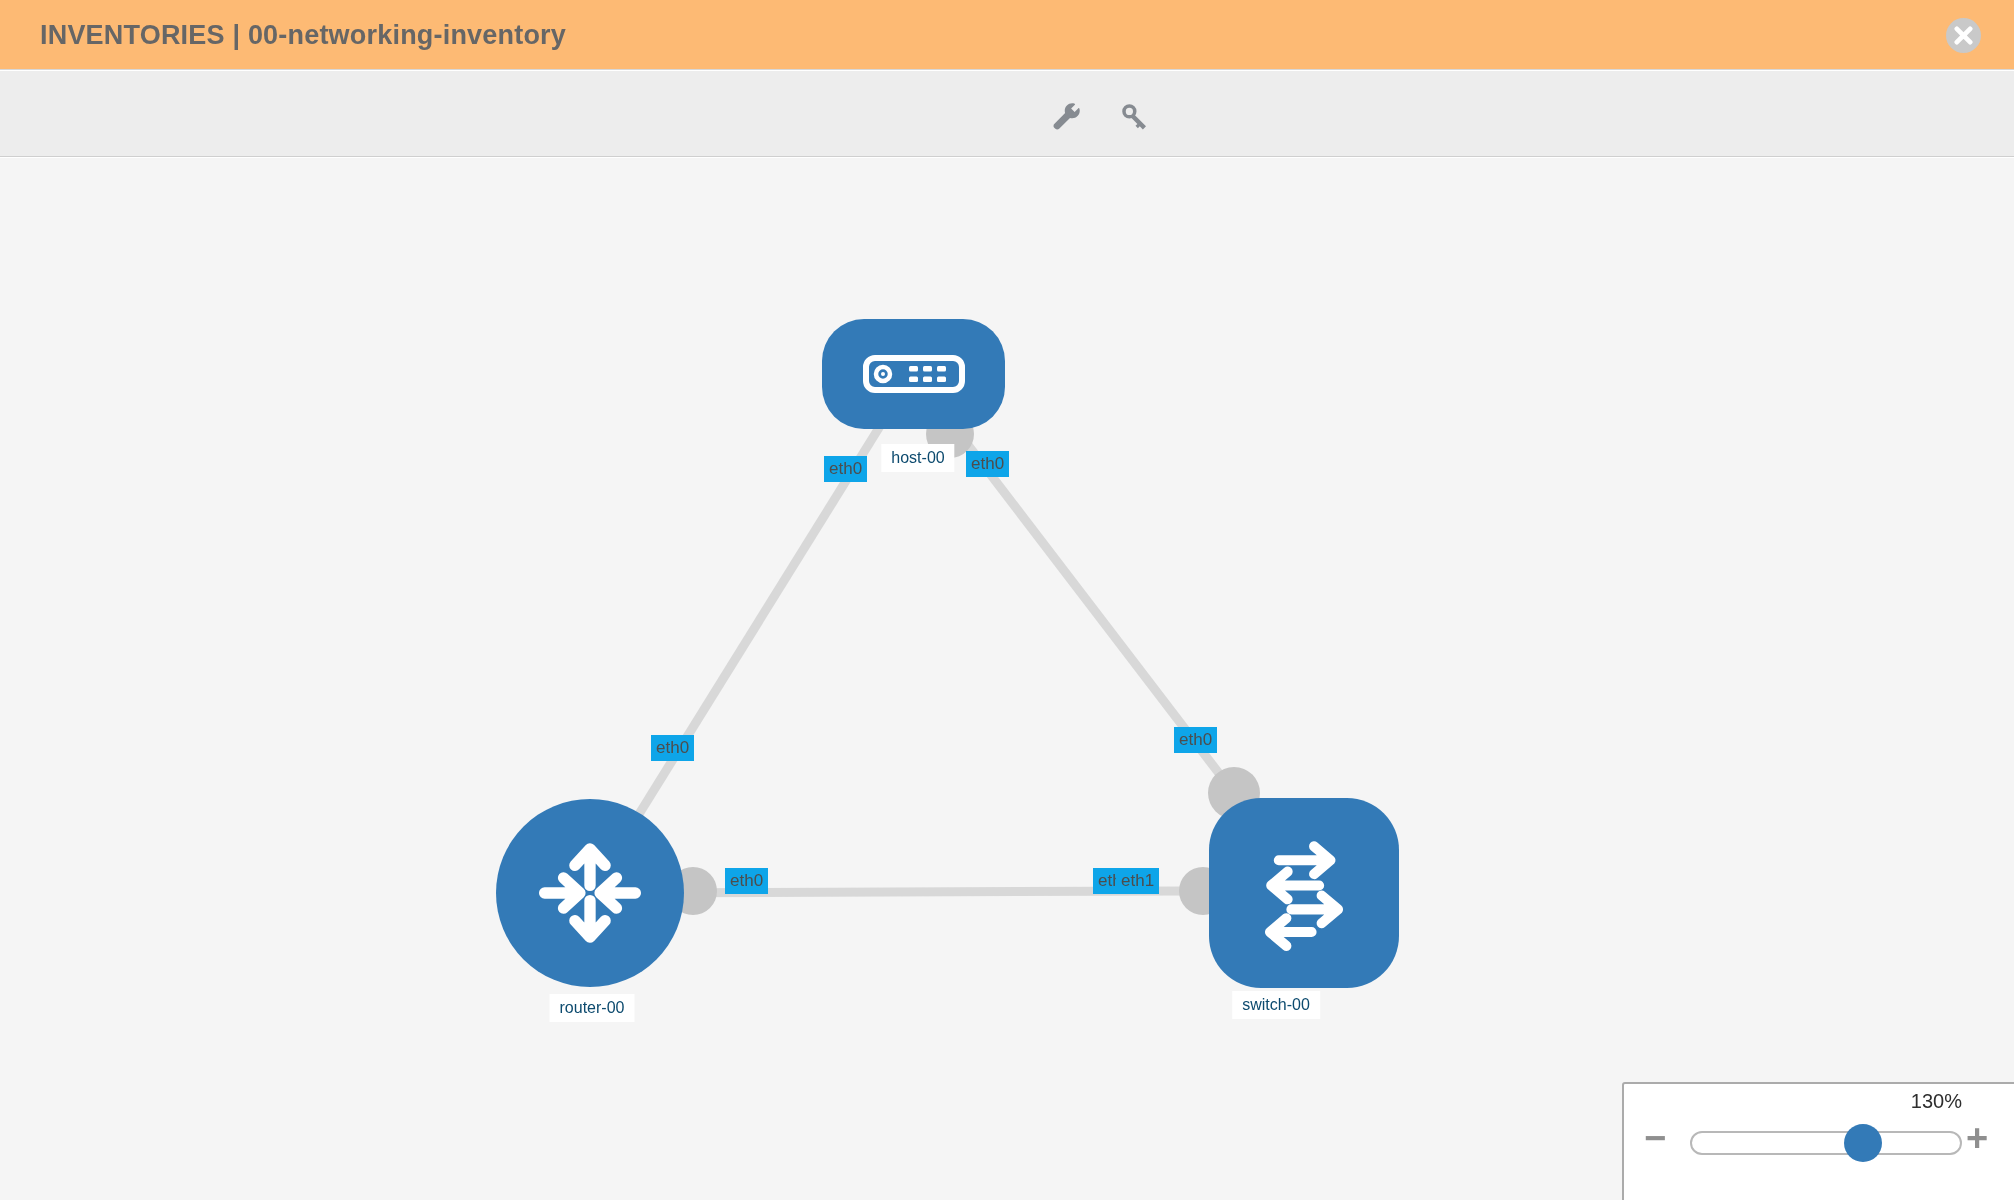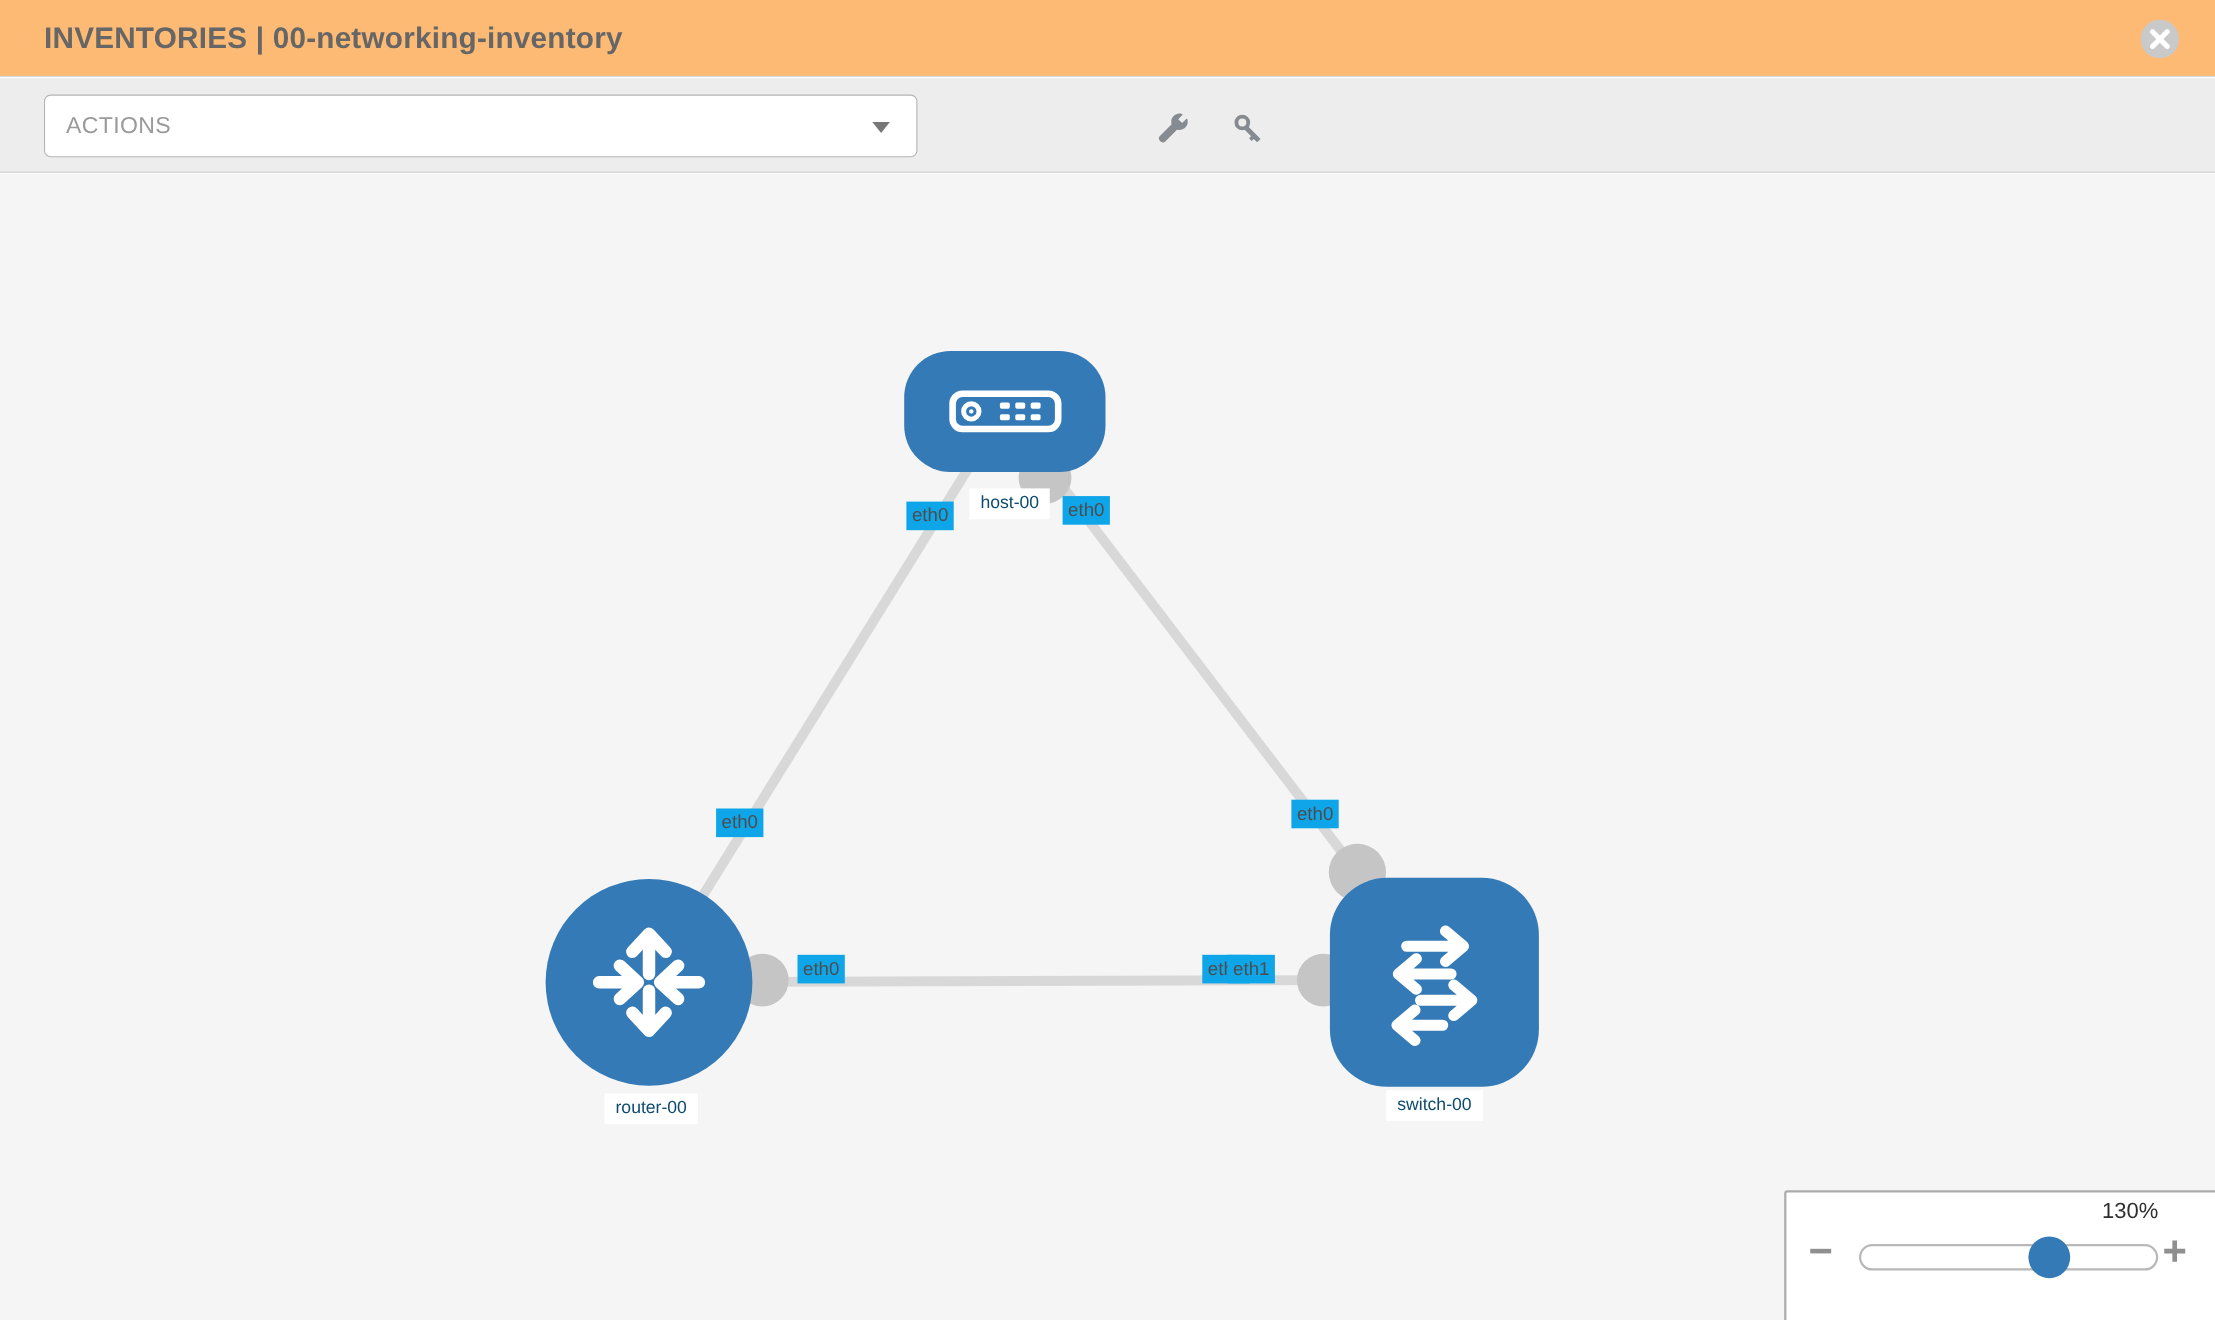--- a/index.html
+++ b/index.html
@@ -99,24 +99,20 @@
 <div class="header">
   <div class="header-title">INVENTORIES | 00-networking-inventory</div>
   <div class="close-btn">
     <svg width="19" height="19" viewBox="0 0 20 20">
       <path d="M3 3 L17 17 M17 3 L3 17" stroke="#ffffff" stroke-width="5" stroke-linecap="round" fill="none"></path>
     </svg>
   </div>
 </div>
 
 <div class="toolbar">
-  <div class="dropdown" style="left:40px; width:794px;">
-    <span class="dropdown-label">ACTIONS</span>
-    <span class="caret"></span>
-  </div>
 
   <div class="tool-icon" style="left:1048px;">
     <svg width="30" height="30" viewBox="0 0 24 24">
       <path fill="#868b91" d="M22.7 5.2c0-.4-.5-.6-.8-.3l-3 3-2.8-2.8 3-3c.3-.3.1-.8-.3-.8C18.3 1.1 17.6 1 17 1c-3.3 0-6 2.7-6 6 0 .6.1 1.2.3 1.8L2.6 17.5c-.8.8-.8 2.2 0 3l.9.9c.8.8 2.2.8 3 0l8.7-8.7c.6.2 1.2.3 1.8.3 3.3 0 6-2.7 6-6 0-.6-.1-1.2-.3-1.8z"></path>
     </svg>
   </div>
   <div class="tool-icon" style="left:1117px;">
     <svg width="30" height="30" viewBox="0 0 24 24">
       <circle cx="7.5" cy="7.5" r="4.3" fill="none" stroke="#868b91" stroke-width="2.8"></circle>
       <path fill="#868b91" d="M10.4 9.0 L20.8 19.4 L18.3 21.9 L15.8 19.4 L14.3 20.9 L12.4 19.0 L13.9 17.5 L9.0 12.6 Z"></path>
@@ -168,21 +164,21 @@
         <path d="M30 24 H68 M58 13 L71 24 L58 35"></path>
         <path d="M62 44 H27 M37 33 L24 44 L37 55"></path>
         <path d="M40 63 H74 M64 52 L77 63 L64 74"></path>
         <path d="M56 81 H26 M36 70 L23 81 L36 92"></path>
       </g>
     </svg>
   </div>
 
   <div class="node-label" style="left:918px; top:286px;">host-00</div>
   <div class="node-label" style="left:592px; top:836px;">router-00</div>
-  <div class="node-label" style="left:1304px; top:833px;">switch-00</div>
+  <div class="node-label" style="left:1276px; top:833px;">switch-00</div>
 
   <div class="iface-label" style="left:824px;  top:298px;">eth0</div>
   <div class="iface-label" style="left:966px;  top:293px;">eth0</div>
   <div class="iface-label" style="left:651px;  top:577px;">eth0</div>
   <div class="iface-label" style="left:1174px; top:569px;">eth0</div>
   <div class="iface-label" style="left:725px;  top:710px;">eth0</div>
   <div class="iface-label" style="left:1093px; top:710px;">eth0</div>
   <div class="iface-label" style="left:1116px; top:710px;">eth1</div>
 </div>
 

